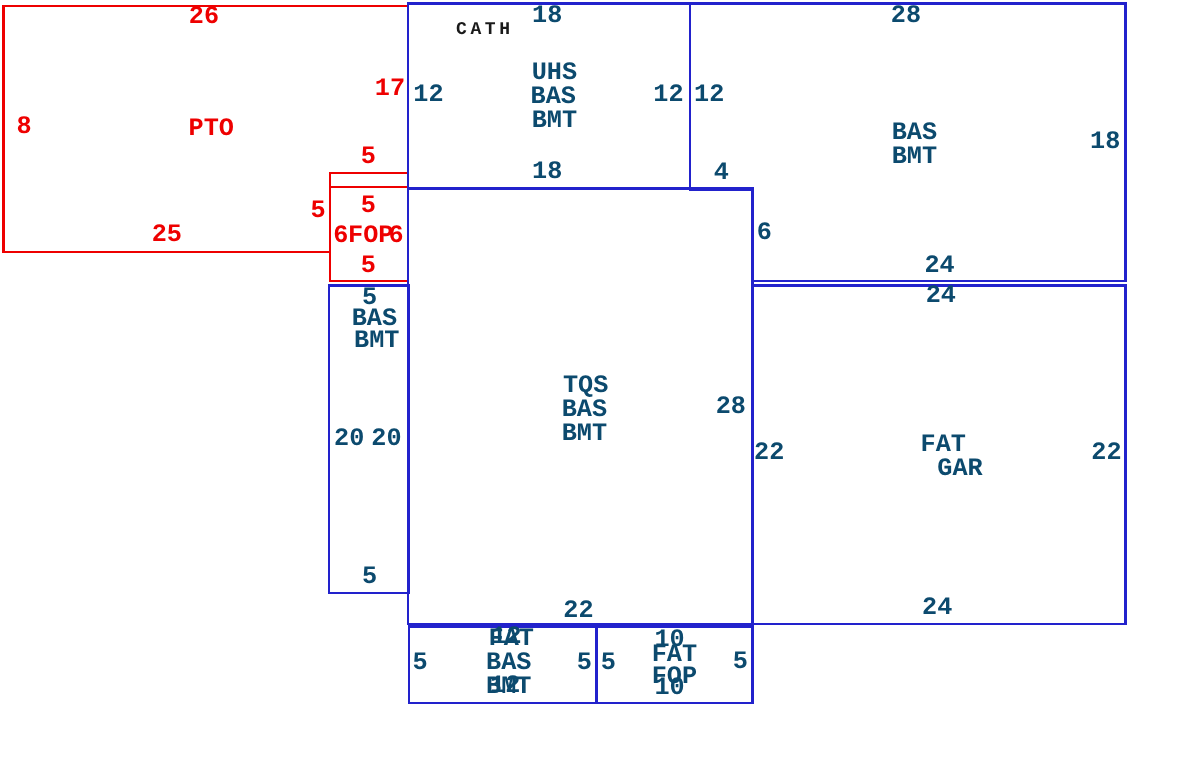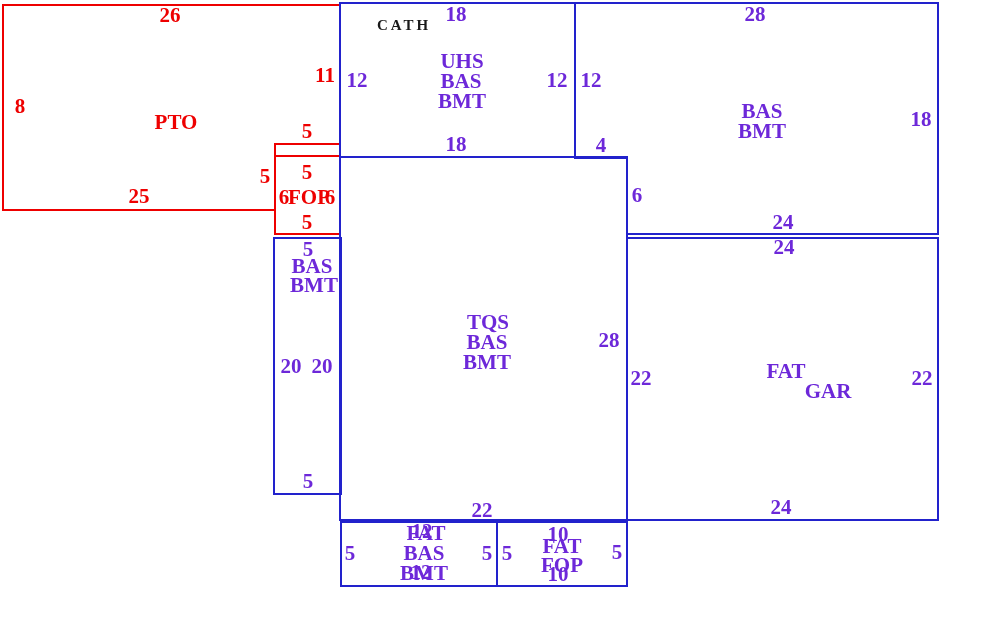--- a/index.html
+++ b/index.html
@@ -1,34 +1,34 @@
 <!DOCTYPE html>
 <html><head>
 <meta charset="utf-8">
 <style>
   html,body{margin:0;padding:0;background:#ffffff;}
   #canvas{
     position:relative;
     width:990px;height:644px;
     background:#ffffff;
     overflow:hidden;
-    font-family:Liberation Serif, serif;
+    font-family:Liberation Mono, monospace;
   }
   #outlines{position:absolute;left:0;top:0;}
   .lbl{
     position:absolute;
     transform:translate(-50%,-50%);
     font-weight:bold;
     font-size:21px;
     line-height:1;
     white-space:nowrap;
     user-select:none;
   }
   .red{color:#ee0000;}
-  .blue{color:#6d28d9;}
+  .blue{color:#0c4a6e;}
   .black{color:#1a1a1a;font-size:15px;letter-spacing:3px;}
 </style>
 </head>
 <body>
 
 <div id="canvas">
 
   <svg id="outlines" width="990" height="644" viewBox="0 0 990 644" shape-rendering="crispEdges">
 
     <polygon points="3,5 340,5 340,144 275,144 275,210 3,210" fill="none" stroke="#ee0000" stroke-width="2"></polygon>
@@ -38,22 +38,22 @@
     <polygon points="575,3 938,3 938,234 627,234 627,158 575,158" fill="none" stroke="#2222cc" stroke-width="2"></polygon>
     <rect x="340" y="157" width="287" height="363" fill="none" stroke="#2222cc" stroke-width="2"></rect>
     <rect x="274" y="238" width="67" height="256" fill="none" stroke="#2222cc" stroke-width="2"></rect>
     <rect x="627" y="238" width="311" height="282" fill="none" stroke="#2222cc" stroke-width="2"></rect>
     <rect x="341" y="522" width="156" height="64" fill="none" stroke="#2222cc" stroke-width="2"></rect>
     <rect x="497" y="522" width="130" height="64" fill="none" stroke="#2222cc" stroke-width="2"></rect>
   </svg>
 
   <div class="lbl red" style="left:170px;top:15px">26</div>
   <div class="lbl red" style="left:20px;top:106px">8</div>
-  <div class="lbl red" style="left:176px;top:122px">PTO</div>
-  <div class="lbl red" style="left:325px;top:75px">11</div>
+  <div class="lbl red" style="left:176px;top:108px">PTO</div>
+  <div class="lbl red" style="left:325px;top:75px">17</div>
   <div class="lbl red" style="left:307px;top:131px">5</div>
   <div class="lbl red" style="left:265px;top:176px">5</div>
   <div class="lbl red" style="left:139px;top:196px">25</div>
 
   <div class="lbl red" style="left:307px;top:172px">5</div>
   <div class="lbl red" style="left:284px;top:197px">6</div>
   <div class="lbl red" style="left:309px;top:197px">FOP</div>
   <div class="lbl red" style="left:330px;top:197px">6</div>
   <div class="lbl red" style="left:307px;top:222px">5</div>
 
@@ -84,21 +84,21 @@
   <div class="lbl blue" style="left:308px;top:249px">5</div>
   <div class="lbl blue" style="left:312px;top:266px">BAS</div>
   <div class="lbl blue" style="left:314px;top:285px">BMT</div>
   <div class="lbl blue" style="left:291px;top:366px">20</div>
   <div class="lbl blue" style="left:322px;top:366px">20</div>
   <div class="lbl blue" style="left:308px;top:481px">5</div>
 
   <div class="lbl blue" style="left:784px;top:247px">24</div>
   <div class="lbl blue" style="left:641px;top:378px">22</div>
   <div class="lbl blue" style="left:786px;top:371px">FAT</div>
-  <div class="lbl blue" style="left:828px;top:391px">GAR</div>
+  <div class="lbl blue" style="left:800px;top:391px">GAR</div>
   <div class="lbl blue" style="left:922px;top:378px">22</div>
   <div class="lbl blue" style="left:781px;top:507px">24</div>
 
   <div class="lbl blue" style="left:422px;top:531px">12</div>
   <div class="lbl blue" style="left:426px;top:533px">FAT</div>
   <div class="lbl blue" style="left:424px;top:553px">BAS</div>
   <div class="lbl blue" style="left:424px;top:573px">BMT</div>
   <div class="lbl blue" style="left:421px;top:572px">12</div>
   <div class="lbl blue" style="left:350px;top:553px">5</div>
   <div class="lbl blue" style="left:487px;top:553px">5</div>

